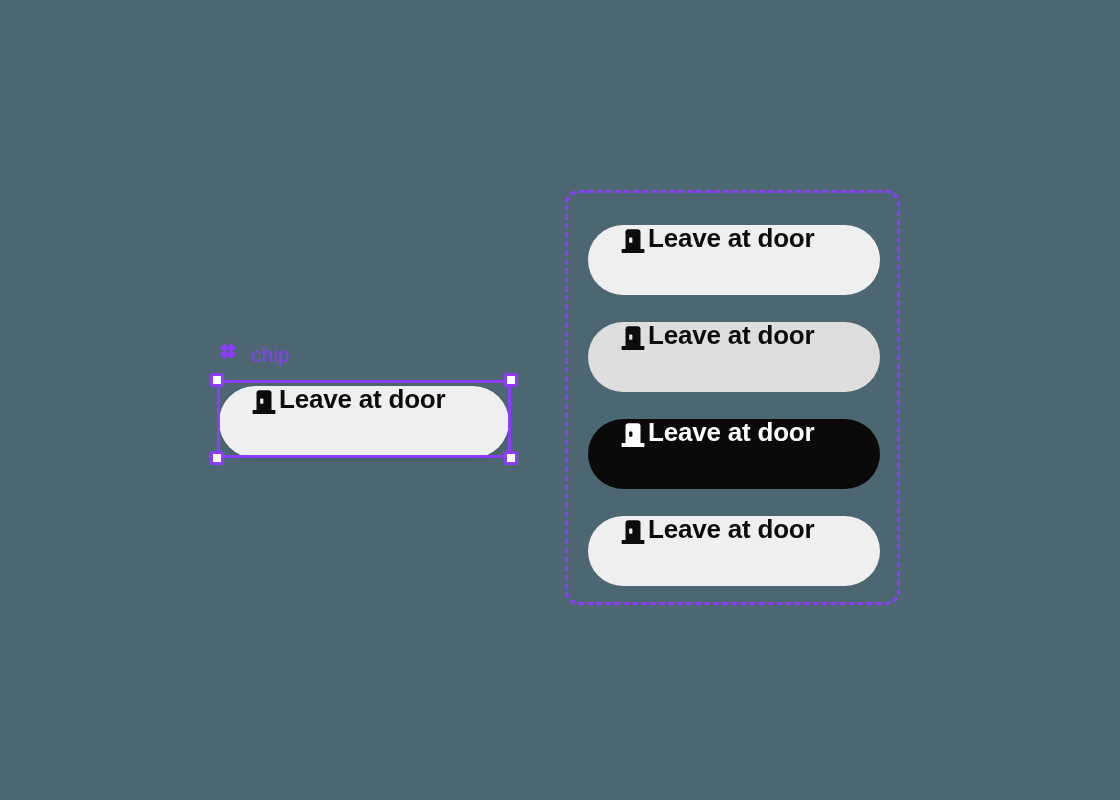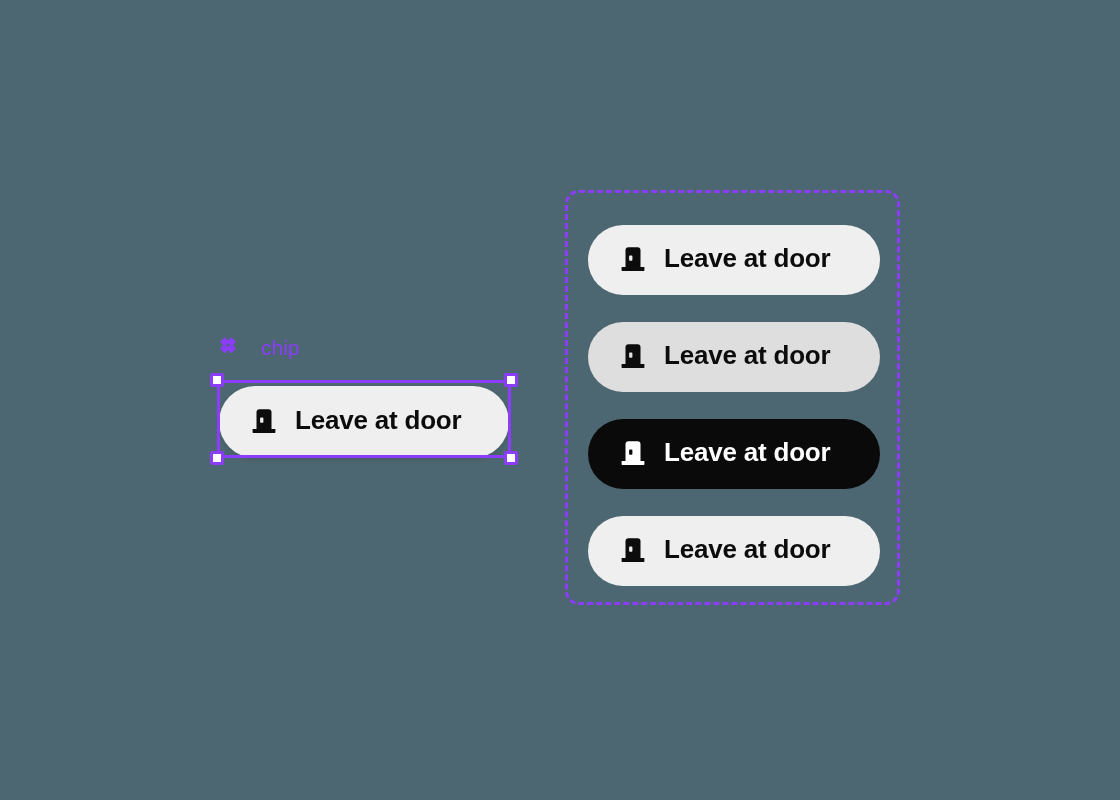--- a/index.html
+++ b/index.html
@@ -18,26 +18,24 @@
     position: relative;
     width: 1120px;
     height: 800px;
     background: #4c6771;
   }
 
   
   .chip {
     position: absolute;
     display: flex;
-    align-items: center;
     box-sizing: border-box;
     border-radius: 999px;
     padding: 0 34px 4px 30px;
     height: 70px;
-    gap: 16px;
     white-space: nowrap;
   }
   .chip-label {
     font-size: 26px;
     font-weight: bold;
     letter-spacing: -0.2px;
     line-height: 1;
   }
   .chip-icon {
     width: 30px;
@@ -93,22 +91,22 @@
   .handle.tl { left: -7px;  top: -7px; }
   .handle.tr { right: -7px; top: -7px; }
   .handle.bl { left: -7px;  bottom: -7px; }
   .handle.br { right: -7px; bottom: -7px; }
 
   .instance-badge {
     position: absolute;
     left: 217px;
     top: 337px;
     display: flex;
-    align-items: flex-start;
-    gap: 22px;
+    align-items: flex-end;
+    gap: 12px;
     height: 28px;
   }
   .component-icon {
     width: 22px;
     height: 22px;
     display: block;
   }
   .instance-name {
     font-size: 21px;
     color: #8b3dfa;

